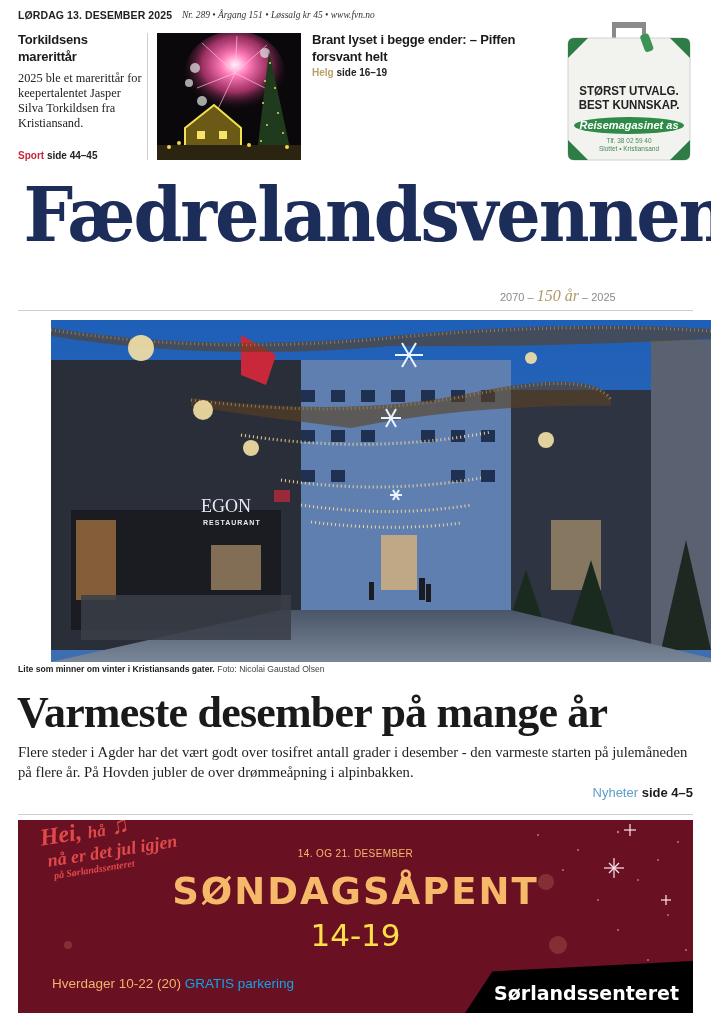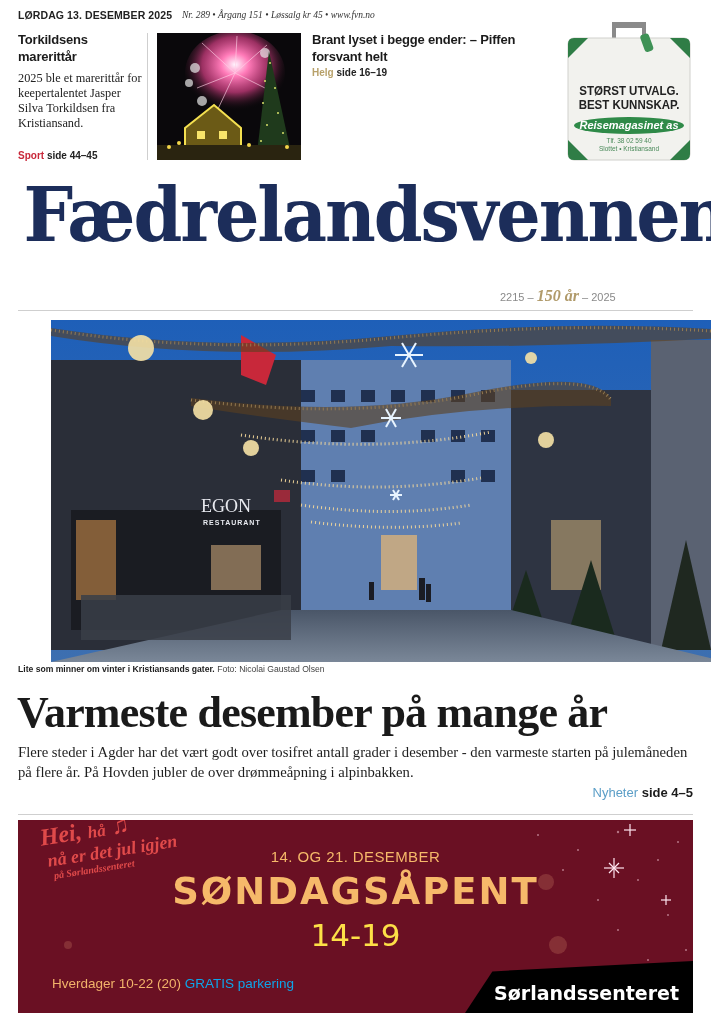--- a/index.html
+++ b/index.html
@@ -30,21 +30,21 @@
   .teaser2 .t-body { margin-top: 5px; line-height: 15.2px; }
   .teaser2 .t-ref { margin-top: 2px; }
 
   
   .ad-bag { position: absolute; left: 566px; top: 22px; width: 126px; height: 140px; }
 
   
   .masthead { position: absolute; left: 14px; top: 178px; width: 682px; height: 110px; text-align: center; }
   .masthead-text { font-family: "DejaVu Serif", serif; font-weight: 700; font-size: 66px; color: #1c2d5a; letter-spacing: -2px; line-height: 1; transform: scaleX(1.06) scaleY(1.12); transform-origin: left top; white-space: nowrap; }
   .anniv { position: absolute; left: 500px; top: 287px; font-family: "Liberation Sans", sans-serif; font-size: 11px; color: #8a8a8a; white-space: nowrap; }
-  .anniv b { font-family: "Liberation Serif", serif; font-style: italic; font-weight: 700; font-size: 16px; color: #b09a6a; }
+  .anniv b { font-family: "Liberation Serif", serif; font-style: italic; font-weight: 400; font-size: 16px; color: #b09a6a; }
 
   .hrule { position: absolute; left: 18px; width: 675px; height: 1px; background: #cfcfcf; }
 
   
   .main-photo { position: absolute; left: 18px; top: 320px; width: 675px; height: 342px; overflow: hidden; margin-left: 33px; }
   .caption { position: absolute; left: 18px; top: 664px; font-size: 8.6px; color: #222; white-space: nowrap; }
   .caption b { font-weight: 700; }
   .caption span.credit { color: #444; }
 
   
@@ -53,21 +53,21 @@
   .lede-ref { position: absolute; right: 18px; top: 785px; font-size: 13px; }
   .lede-ref b { font-weight: 700; color: #1b1b1b; }
 
   
   .ad-mall { position: absolute; left: 18px; top: 820px; width: 675px; height: 193px; background: #6a1023; overflow: hidden; }
   .hei { position: absolute; left: 20px; top: 6px; transform: rotate(-9deg); transform-origin: left top; color: #e04a4a; font-family: "Liberation Serif", serif; font-style: italic; font-weight: 700; }
   .hei .l1 { font-size: 24px; line-height: 24px; }
   .hei .l1 small { font-size: 17px; }
   .hei .l2 { font-size: 18px; line-height: 19px; margin-left: 4px; }
   .hei .l3 { font-size: 10px; line-height: 11px; margin-left: 8px; }
-  .ad-date { position: absolute; left: 0; width: 675px; top: 28px; text-align: center; font-size: 15px; letter-spacing: 0.4px; color: #f6b96a; }
+  .ad-date { position: absolute; left: 0; width: 675px; top: 28px; text-align: center; font-size: 10px; letter-spacing: 0.4px; color: #f6b96a; }
   .ad-open { position: absolute; left: 0; width: 675px; top: 50px; text-align: center; font-family: "DejaVu Sans", sans-serif; font-weight: 700; font-size: 37px; letter-spacing: 2px; color: #f6b96a; }
   .ad-hours { position: absolute; left: 0; width: 675px; top: 97px; text-align: center; font-family: "DejaVu Sans", sans-serif; font-size: 31px; color: #fde047; }
   .ad-week { position: absolute; left: 34px; top: 156px; font-size: 13.5px; color: #f2b36a; }
   .ad-week span { color: #0ea5e9; }
   .ad-brand { position: absolute; right: 0; bottom: 0; width: 228px; height: 52px; background: #000; clip-path: polygon(12% 20%, 100% 0, 100% 100%, 0 100%); }
   .ad-brand-text { position: absolute; right: 14px; bottom: 9px; font-family: "DejaVu Sans", sans-serif; font-weight: 700; font-size: 19px; color: #fff; }
 </style>
 </head>
 <body>
 
@@ -155,21 +155,21 @@
   <div style="position:absolute;left:8px;top:95px;width:110px;height:17px;border-radius:50%;background:#2f8a48;text-align:center;font-family:'Liberation Sans',sans-serif;font-style:italic;font-weight:700;font-size:11px;line-height:17px;color:#fff;">Reisemagasinet as</div>
   <div style="position:absolute;left:0;top:115px;width:126px;text-align:center;font-size:6.5px;color:#4a8a5a;line-height:8px;">
       <div>Tlf. 38 02 59 40</div>
       <div>Slottet • Kristiansand</div>
     </div>
 </div>
 
 <div class="masthead">
   <div class="masthead-text">Fædrelandsvennen</div>
 </div>
-<div class="anniv"><span>2215 –</span> <b>150 år</b> <span>– 2025</span></div>
+<div class="anniv"><span>2070 –</span> <b>150 år</b> <span>– 2025</span></div>
 
 <div class="hrule" style="top:310px;"></div>
 
 <div class="main-photo">
   <svg width="675" height="342" viewBox="0 0 675 342">
     <defs>
       <linearGradient id="sky" x1="0" y1="0" x2="0" y2="1">
         <stop offset="0" stop-color="#1e5fb8"></stop>
           <stop offset="1" stop-color="#3d6fb0"></stop>
       </linearGradient>

